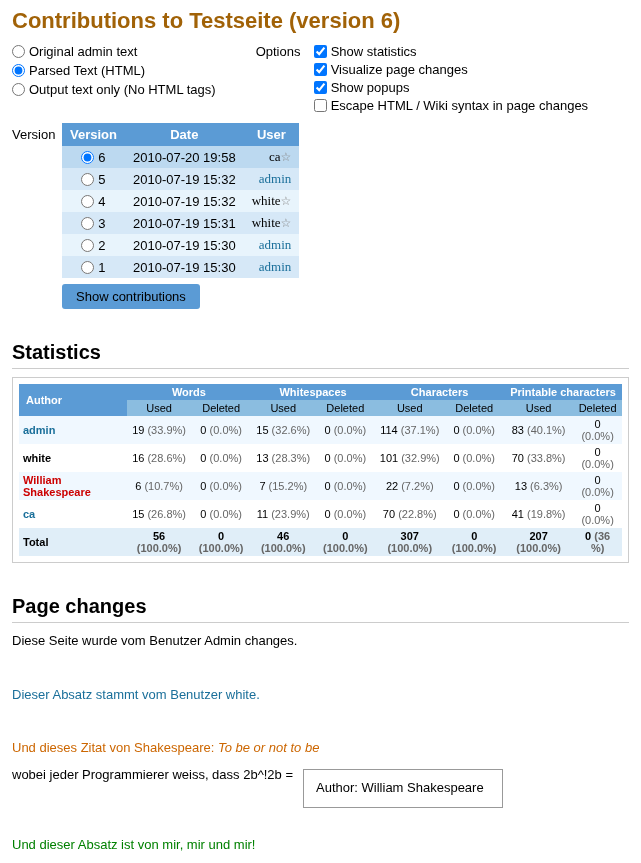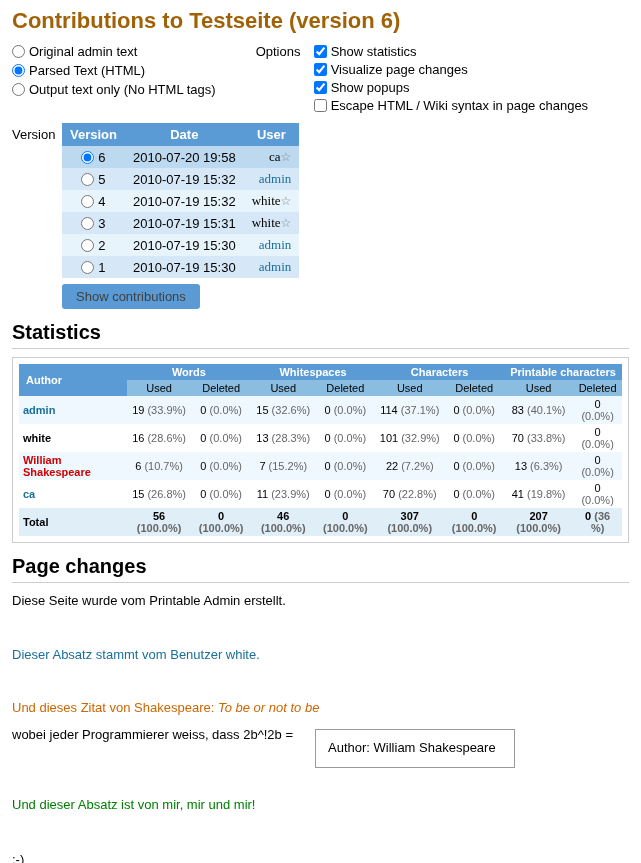--- a/index.html
+++ b/index.html
@@ -1,19 +1,19 @@
 <!DOCTYPE html>
 <html><head>
   <meta charset="utf-8">
   <style>
     * { box-sizing: border-box; margin: 0; padding: 0; }
     body { font-family: Arial, sans-serif; font-size: 13px; color: #000; background: #fff; padding: 8px 12px; width: 641px; }
     
     h1 { font-size: 22px; color: #a16207; font-weight: bold; margin-bottom: 10px; }
-    h2 { font-size: 20px; color: #000; font-weight: bold; margin: 12px 0 8px 0; border-bottom: 1px solid #ccc; padding-bottom: 4px; }
+    h2 { font-size: 20px; color: #000; font-weight: bold; margin: 32px 0 8px 0; border-bottom: 1px solid #ccc; padding-bottom: 4px; }
     
     .process-options-row { display: flex; gap: 40px; margin-bottom: 10px; }
     .process-section, .options-section { display: flex; gap: 8px; }
     .process-label, .options-label { font-size: 13px; font-weight: normal; min-width: 50px; }
     .process-radios { display: flex; flex-direction: column; gap: 4px; }
     .process-radios label { display: flex; align-items: center; gap: 4px; font-size: 13px; cursor: pointer; }
     .options-checkboxes { display: flex; flex-direction: column; gap: 3px; }
     .options-checkboxes label { display: flex; align-items: center; gap: 4px; font-size: 13px; cursor: pointer; }
     
     
@@ -25,21 +25,21 @@
     .version-table tr:nth-child(even) { background: #D6E8F7; }
     .version-table tr:nth-child(odd) { background: #E8F4FC; }
     .version-table tr.selected-row { background: #BCD9F0; }
     .version-table td.version-num { text-align: center; }
     .version-table td.date-col { text-align: center; }
     .version-table td.user-col { text-align: right; padding-right: 8px; color: #1a6f9a; font-family: Liberation Serif, serif; }
     .version-table td.user-black { color: #000; }
     
     .star { color: #888; font-size: 12px; }
     
-    .show-btn { background: #5B9BD5; color: #404040; border: none; padding: 5px 14px; font-size: 13px; cursor: pointer; border-radius: 3px; margin-top: 6px; }
+    .show-btn { background: #5B9BD5; color: #000000; border: none; padding: 5px 14px; font-size: 13px; cursor: pointer; border-radius: 3px; margin-top: 6px; }
     
     
     .stats-wrapper { border: 1px solid #ccc; padding: 6px; margin-bottom: 12px; }
     .stats-table { border-collapse: collapse; width: 100%; font-size: 11px; }
     .stats-table th { background: #5B9BD5; color: #fff; text-align: center; padding: 2px 4px; font-size: 11px; font-weight: bold; }
     .stats-table th.author-th { background: #5B9BD5; text-align: left; padding: 2px 7px; margin-left: 48px; }
     .stats-table th.sub-th { background: #8BBDE0; color: #000; font-weight: normal; padding: 2px 4px; text-align: center; font-size: 11px; }
     .stats-table td { padding: 2px 4px; text-align: center; font-size: 11px; }
     .stats-table td.author-cell { text-align: left; font-weight: bold; }
     .stats-table td.author-cell.admin { color: #1a6f9a; }
@@ -54,21 +54,21 @@
     
     .page-changes-content { font-size: 13px; line-height: 1.6; }
     .page-changes-content p { margin-bottom: 6px; }
     .text-black { color: #000; }
     .text-green { color: #008000; }
     .text-blue { color: #1a6f9a; }
     .text-orange { color: #cc6600; }
     
     .tooltip-box { border: 1px solid #999; background: #fff; padding: 8px 12px; display: inline-block; font-size: 13px; color: #000; position: relative; margin-left: 10px; margin-top: 4px; min-width: 200px; }
     
-    .inline-row { display: flex; align-items: flex-start; gap: 12px; }
+    .inline-row { display: flex; align-items: flex-start; gap: 0; }
     
     .smiley-line { margin-top: 8px; }
   </style>
 </head>
 <body>
 
 <h1>Contributions to Testseite (version 6)</h1>
 
 <div class="process-options-row">
   <div class="process-section">
@@ -265,21 +265,21 @@
         <td>0 <span style="color:#666;">(100.0%)</span></td>
         <td>207 <span style="color:#666;">(100.0%)</span></td>
         <td>0 <span style="color:#666;">(36 %)</span></td>
       </tr>
     </tbody>
   </table>
 </div>
 
 <h2>Page changes</h2>
 <div class="page-changes-content">
-  <p class="text-black">Diese Seite wurde vom Printable Admin erstellt.</p>
+  <p class="text-black">Diese Seite wurde vom Benutzer Admin changes.</p>
   <p>&nbsp;</p>
   <p class="text-blue">Dieser Absatz stammt vom Benutzer white.</p>
   <p>&nbsp;</p>
   <p>
     <span class="text-orange">Und dieses Zitat von Shakespeare: </span><span style="color:#cc6600;font-style:italic;">To be or not to be</span>
   </p>
   <div class="inline-row">
     <p class="text-black">wobei jeder Programmierer weiss, dass 2b^!2b =</p>
     <div class="tooltip-box">
       <span>Author: William Shakespeare</span>

